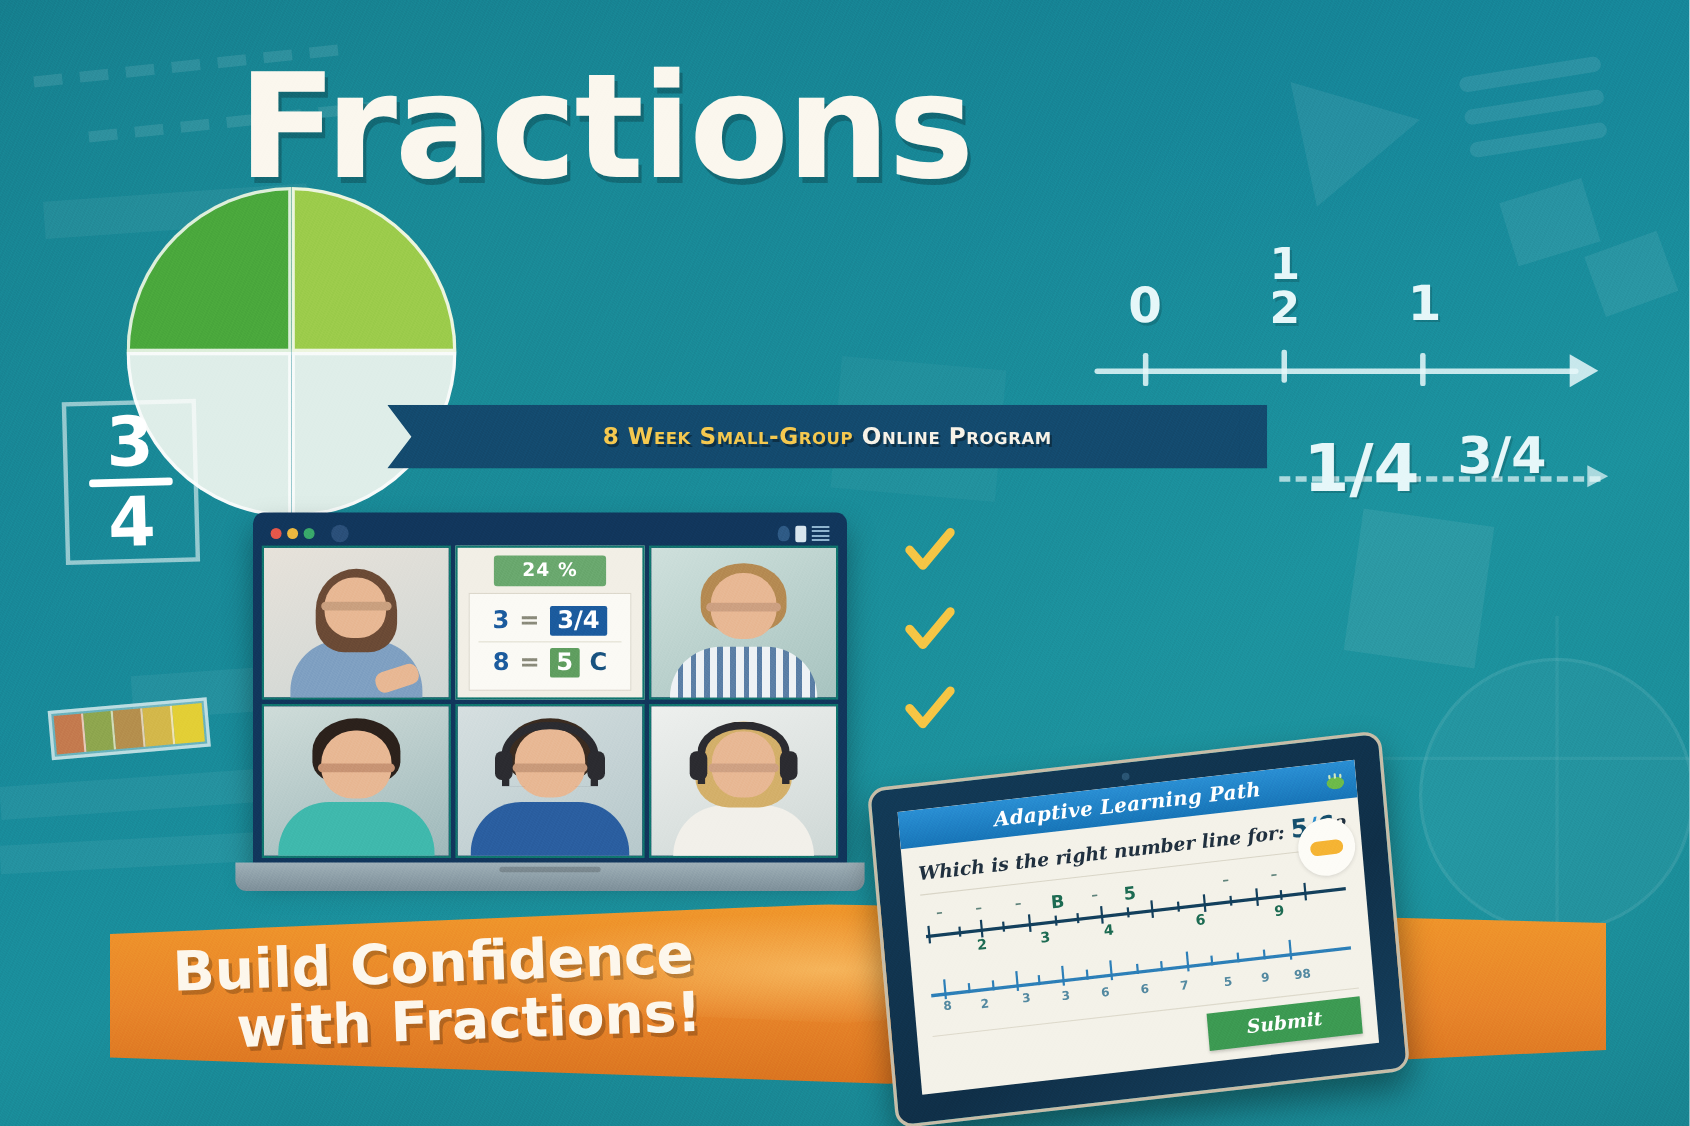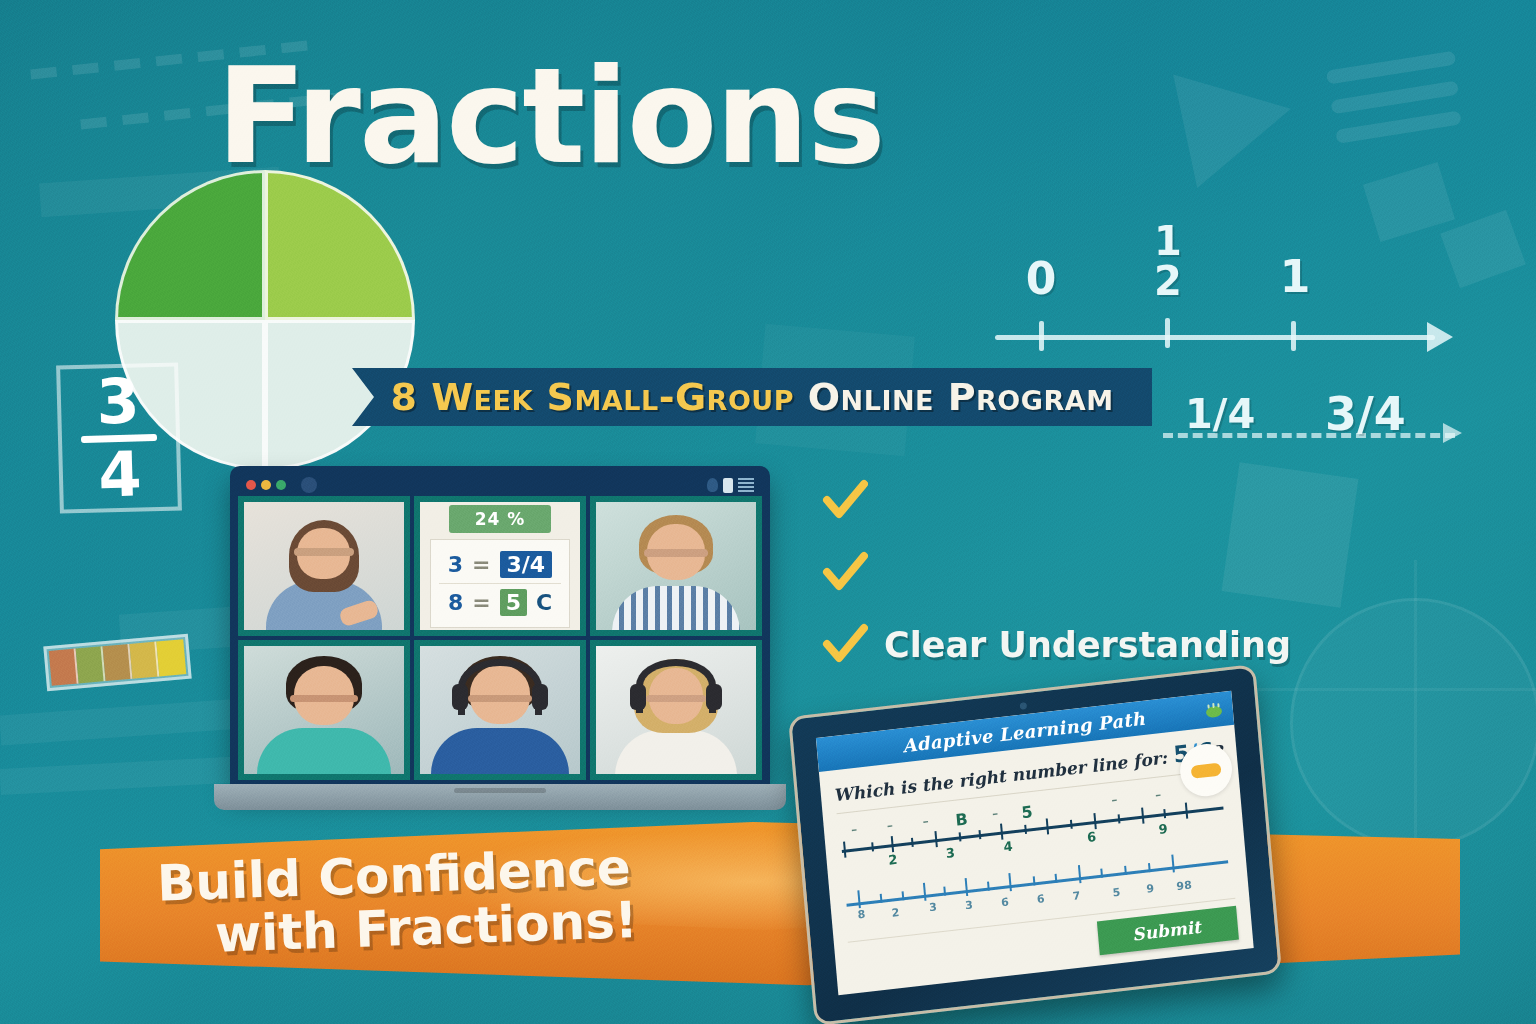--- a/index.html
+++ b/index.html
@@ -116,21 +116,21 @@
     clip-path: polygon(0 0, 100% 0, 100% 100%, 0 100%, 22px 50%);
     display:flex; align-items:center; justify-content:center;
     box-shadow: 0 6px 12px rgba(0,0,0,.28);
   }
   #banner::after{
     content:""; position:absolute; right:-1px; top:0; width:26px; height:100%;
     background:#134a6e; clip-path: polygon(0 0, 100% 0, 78% 50%, 100% 100%, 0 100%);
   }
   #banner-text {
     font-family: "DejaVu Sans", sans-serif;
-    font-weight: 700; font-size: 38px;
+    font-weight: 700; font-size: 21px;
     font-variant: small-caps; letter-spacing: .5px;
     white-space: nowrap;
     text-shadow: 2px 2px 0 rgba(0,0,0,.35);
   }
   #banner-text .gold { color: #f5c94f; }
   #banner-text .cream { color: #f7f3e8; }
 
   
   #nline { position:absolute; left:995px; top:215px; width:470px; height:240px; }
   .nl-axis { position:absolute; height:5px; background:rgba(232,248,250,.85); border-radius:3px; }
@@ -177,21 +177,21 @@
     background:#11365c; border-radius:10px 10px 4px 4px;
     padding: 8px;
     box-shadow: 0 14px 26px rgba(0,0,0,.35);
   }
   #lap-bar { height: 22px; display:flex; align-items:center; padding: 0 8px; }
   .dot { width:10px; height:10px; border-radius:50%; margin-right:5px; }
   #lap-grid {
     position:absolute; left:8px; top:30px; right:8px; bottom:8px;
     display:grid; grid-template-columns: 1fr 1fr 1fr; grid-template-rows: 1fr 1fr; gap: 4px;
   }
-  .tile { border:6px solid #0f766e; overflow:hidden; position:relative; }
+  .tile { border:2px solid #0f766e; overflow:hidden; position:relative; }
   #lap-base {
     position:absolute; left:-16px; top:318px; width:572px; height:26px;
     background: linear-gradient(#9fb0b8, #7d8f99);
     border-radius: 0 0 10px 10px;
   }
   #lap-base::after{
     content:""; position:absolute; left:42%; top:4px; width:16%; height:5px;
     background: rgba(0,0,0,.18); border-radius:3px;
   }
   
@@ -400,21 +400,21 @@
       <span class="sfrac" style="font-size:40px;">
         <b>1</b>
         <span class="bar" style="width:38px"></span>
         <b>2</b>
       </span>
     </div>
     <div class="nl-lab" style="left:276px; top:36px; width:48px; font-size:44px;">1</div>
 
     <div class="nl-dashed" style="left:168px; top:218px; width:292px;"></div>
     <div class="nl-arrow sm" style="left:448px; top:208px;"></div>
-    <div class="nl-lab slash-frac" style="left:190px; top:176px; font-size:40px;">1/4</div>
+    <div class="nl-lab slash-frac" style="left:190px; top:176px; font-size:60px;">1/4</div>
     <div class="nl-lab slash-frac" style="left:330px; top:172px; font-size:46px;">3/4</div>
   </div>
 
   <div id="checklist">
     <div class="check-row">
       <span class="chk">
         <svg width="46" height="46" viewBox="0 0 46 46">
             <path d="M5 22 L17 36 L42 6" fill="none" stroke="#f6c645" stroke-width="8" stroke-linecap="round" stroke-linejoin="round"></path>
           </svg>
       </span>
@@ -425,21 +425,20 @@
             <path d="M5 22 L17 36 L42 6" fill="none" stroke="#f6c645" stroke-width="8" stroke-linecap="round" stroke-linejoin="round"></path>
           </svg>
       </span>
     </div>
     <div class="check-row">
       <span class="chk">
         <svg width="46" height="46" viewBox="0 0 46 46">
             <path d="M5 22 L17 36 L42 6" fill="none" stroke="#f6c645" stroke-width="8" stroke-linecap="round" stroke-linejoin="round"></path>
           </svg>
       </span>
-      <span class="check-label">Clear Understanding</span>
     </div>
   </div>
 
   <div id="laptop">
     <div id="lap-screen">
       <div id="lap-bar">
         <span class="dot" style="background:#e4574a"></span>
         <span class="dot" style="background:#edb83f"></span>
         <span class="dot" style="background:#39a96b"></span>
         <span style="margin-left:10px; width:16px; height:16px; border-radius:50%; background:#2a4f79; display:inline-block;"></span>

